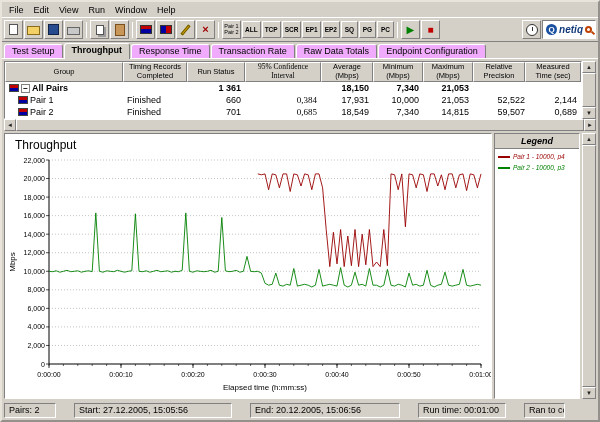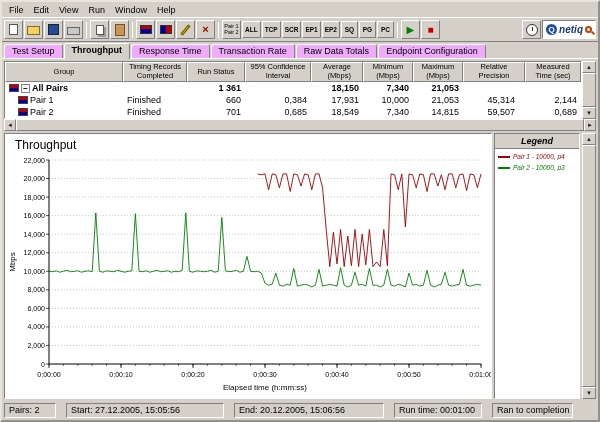--- a/index.html
+++ b/index.html
@@ -77,21 +77,21 @@
   .th{
     background:#d4d0c8; font-size:7.5px; line-height:1.15; text-align:center;
     border:1px solid; border-color:#fff #808080 #808080 #fff;
     white-space:pre-line; padding:1px 1px; height:20px; overflow:hidden; flex:0 0 auto;
     display:flex; align-items:center; justify-content:center;
   }
   .trow{ display:flex; height:12px; align-items:center; background:#fff;}
   .td{ font-size:9px; line-height:12px; padding:0 4px; white-space:nowrap; overflow:hidden; flex:0 0 auto;}
   .td.num{ text-align:right; }
   .bold{ font-weight:bold; }
-  .c0{width:118px;} .c1{width:58px;} .c2{width:64px;} .c3{width:66px;} .c4{width:52px;text-align:right;}
+  .c0{width:118px;} .c1{width:58px;} .c2{width:64px;} .c3{width:76px;font-family:Liberation Serif, serif;} .c4{width:52px;}
   .c5{width:50px;} .c6{width:50px;} .c7{width:56px;} .c8{width:54px; flex:1 1 auto;}
   .tree{ display:flex; align-items:center; gap:2px; }
   .indent{ padding-left:13px; }
   .pair-glyph{ width:10px; height:8px; background:linear-gradient(180deg,#c00000 50%,#0000a0 50%);
                border:1px solid #444; flex:0 0 auto;}
   .expand-box{ width:9px; height:9px; border:1px solid #808080; background:#fff; font-size:8px;
                line-height:7px; text-align:center; flex:0 0 auto;}
 
   
   .vscroll{ width:14px; background:#e9e7e1; display:flex; flex-direction:column; flex:0 0 auto;}
@@ -117,21 +117,21 @@
   .legend-panel{ width:86px; flex:0 0 auto; background:#fff;
                  border:1px solid; border-color:#808080 #fff #fff #808080;
                  display:flex; flex-direction:column;font-style:italic;}
   .legend-title{ background:#d4d0c8; font-size:9px; font-weight:bold; text-align:center;
                  padding:2px 0; border-bottom:1px solid #808080;}
   .leg-item{ display:flex; align-items:center; gap:3px; padding:4px 3px 0 3px;}
   .leg-swatch{ width:12px; height:2px; flex:0 0 auto;}
   .leg-label{ font-size:6.5px; white-space:nowrap; overflow:hidden;}
 
   
-  .statusbar{ height:19px; display:flex; gap:10px; padding:2px 2px; flex:0 0 auto; align-items:center;}
+  .statusbar{ height:19px; display:flex; gap:18px; padding:2px 2px; flex:0 0 auto; align-items:center;}
   .status-cell{
     font-size:9px; line-height:13px; padding:0 4px; white-space:nowrap; overflow:hidden;
     border:1px solid; border-color:#808080 #fff #fff #808080; background:#d4d0c8;
   }
   .sc0{width:52px;} .sc1{width:158px;} .sc2{width:150px;} .sc3{width:88px;} .sc4{flex:1;}
   .grip{ width:13px; background:repeating-linear-gradient(135deg,#fff 0 1px,#808080 1px 2px,#d4d0c8 2px 4px);}
 </style>
 </head>
 <body>
 
@@ -260,21 +260,21 @@
         <div class="td c0 tree indent">
           <span class="pair-glyph"></span>
           <span>Pair 1</span>
         </div>
         <div class="td c1">Finished</div>
         <div class="td c2 num">660</div>
         <div class="td c3 num">0,384</div>
         <div class="td c4 num">17,931</div>
         <div class="td c5 num">10,000</div>
         <div class="td c6 num">21,053</div>
-        <div class="td c7 num">45,314</div>
+        <div class="td c7 num">52,522</div>
         <div class="td c8 num">2,144</div>
       </div>
 
       <div class="trow">
         <div class="td c0 tree indent">
           <span class="pair-glyph"></span>
           <span>Pair 2</span>
         </div>
         <div class="td c1">Finished</div>
         <div class="td c2 num">701</div>

